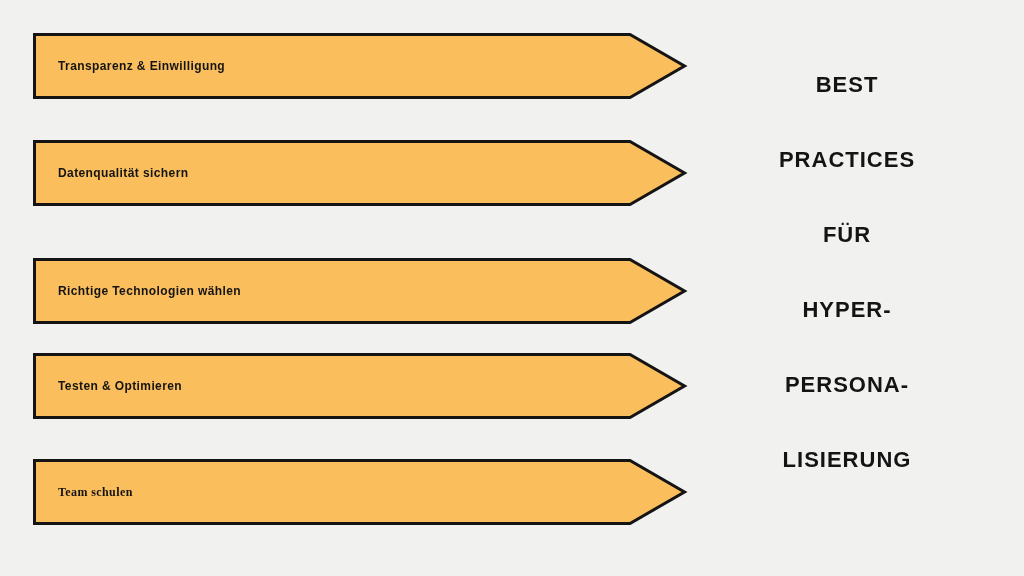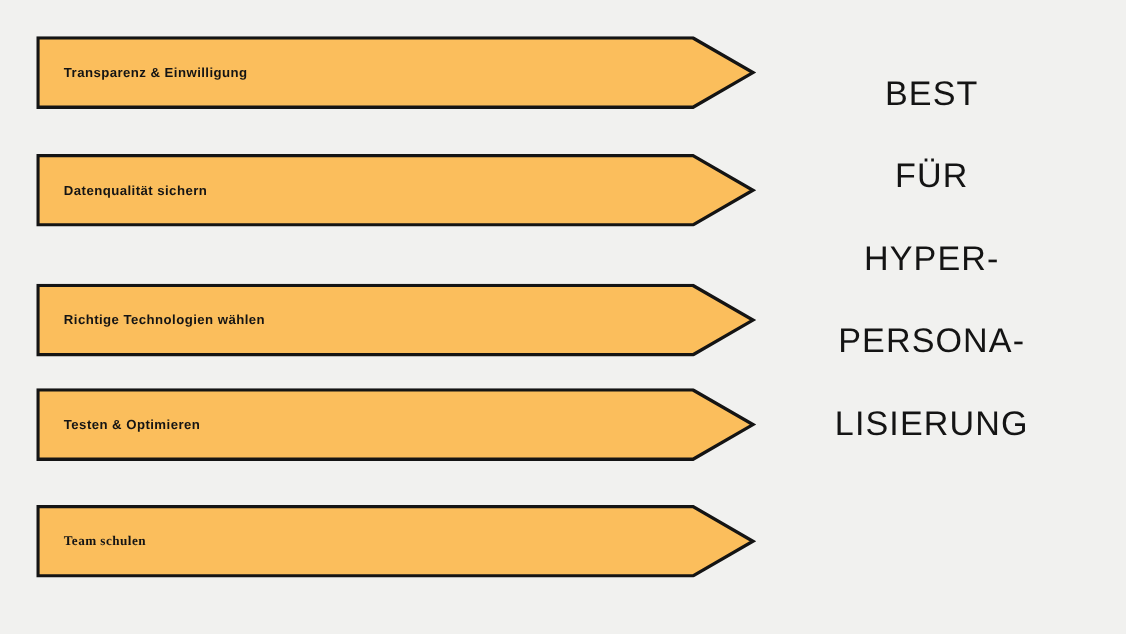--- a/index.html
+++ b/index.html
@@ -45,22 +45,22 @@
   .banner-4 { top: 353px; }
   .banner-5 { top: 459px; font-family: Liberation Serif, serif; }
   .title-block {
     position: absolute;
     left: 741px;
     top: 47px;
     width: 212px;
     text-align: center;
   }
   .title-line {
-    font-weight: 400;
-    font-size: 31px;
+    font-weight: 700;
+    font-size: 22px;
     line-height: 75px;
     letter-spacing: 1px;
     color: #141414;
     white-space: nowrap;
   }
 </style>
 </head>
 <body>
 
 <div class="canvas">
@@ -95,19 +95,20 @@
 
   <div class="banner banner-5">
     <svg width="655" height="66" viewBox="0 0 655 66">
       <polygon points="1.5,1.5 597,1.5 651.5,33 597,64.5 1.5,64.5" fill="#FBBE5C" stroke="#141414" stroke-width="3" stroke-linejoin="miter"></polygon>
     </svg>
     <span class="banner-label">Team schulen</span>
   </div>
 
   <div class="title-block">
     <div class="title-line">BEST</div>
+    <div class="title-line">PRACTICES</div>
     <div class="title-line">FÜR</div>
     <div class="title-line">HYPER-</div>
     <div class="title-line">PERSONA-</div>
     <div class="title-line">LISIERUNG</div>
   </div>
 
 </div>
 
 </body></html>

